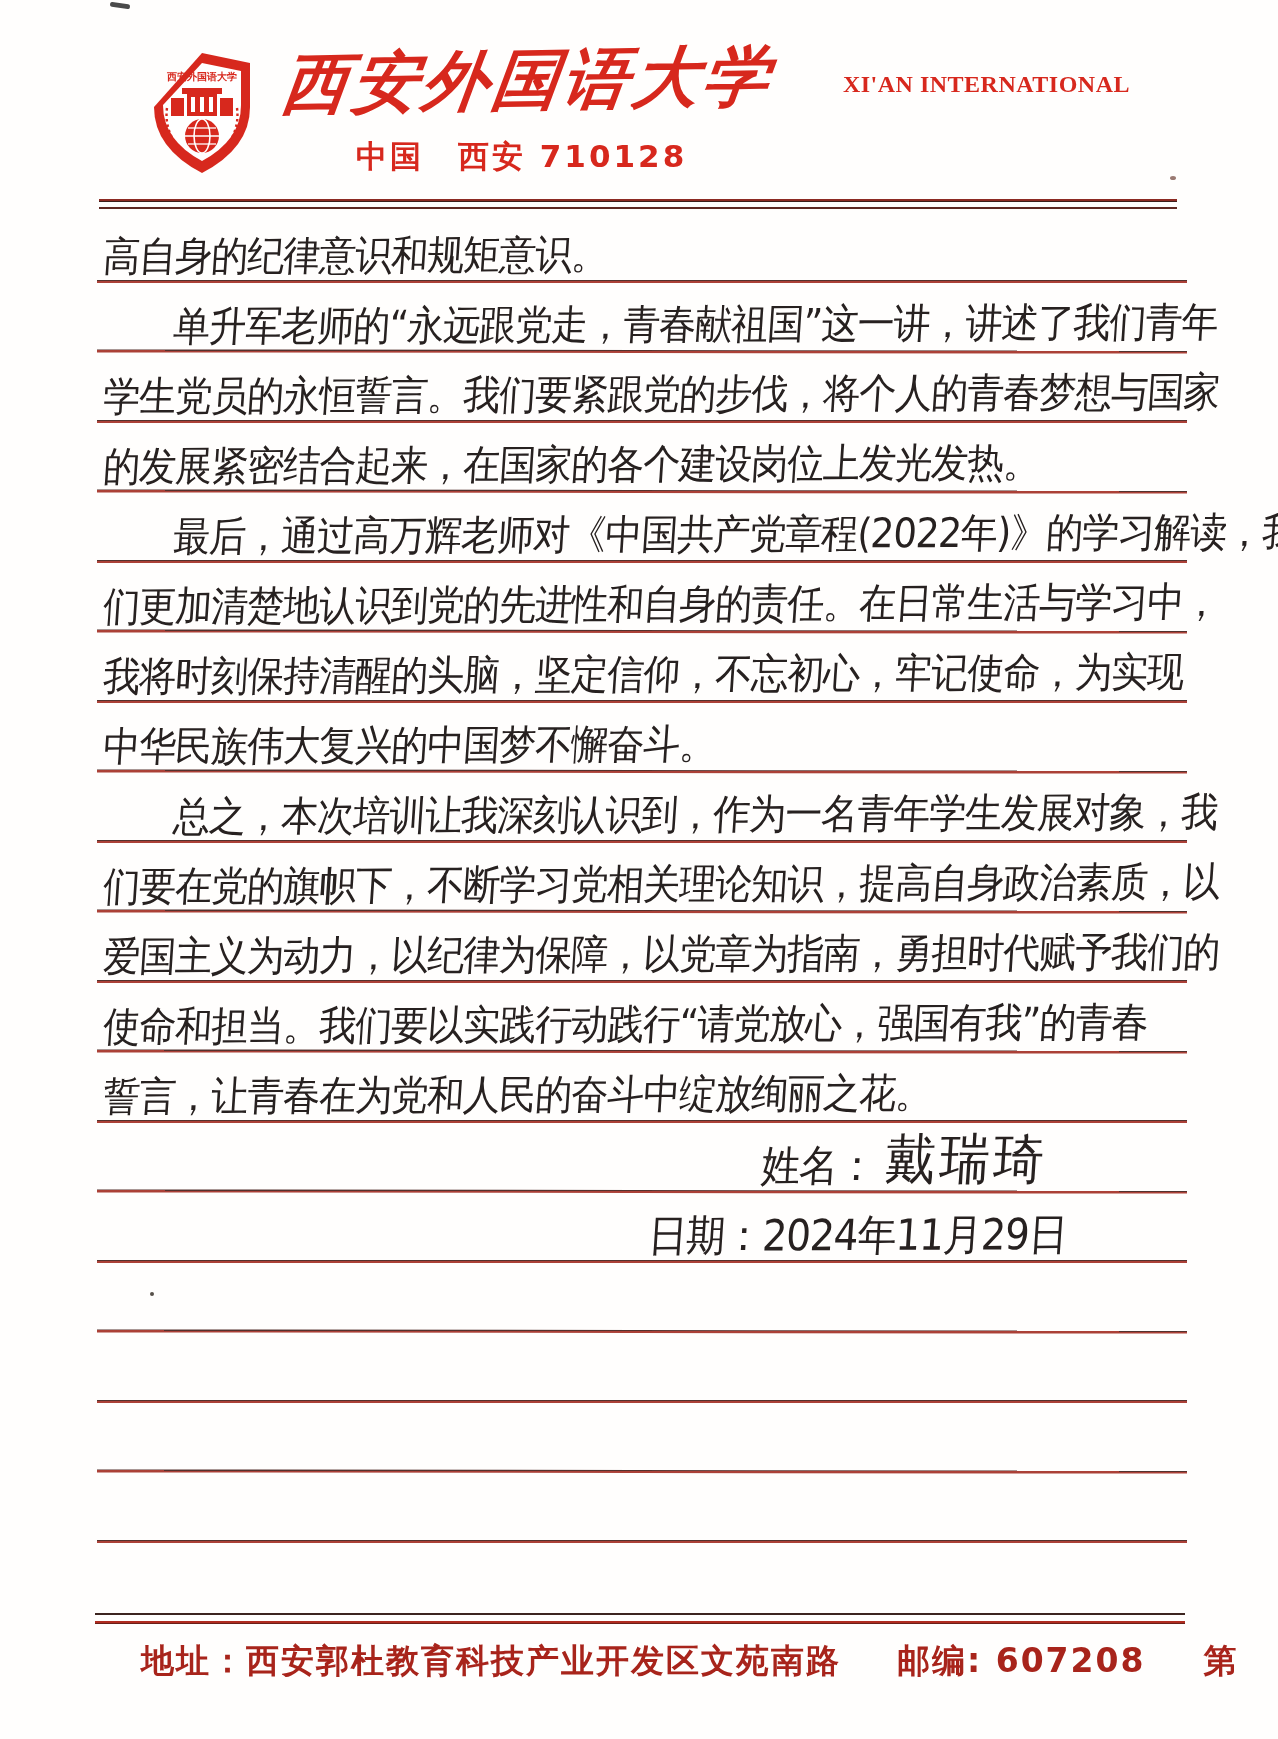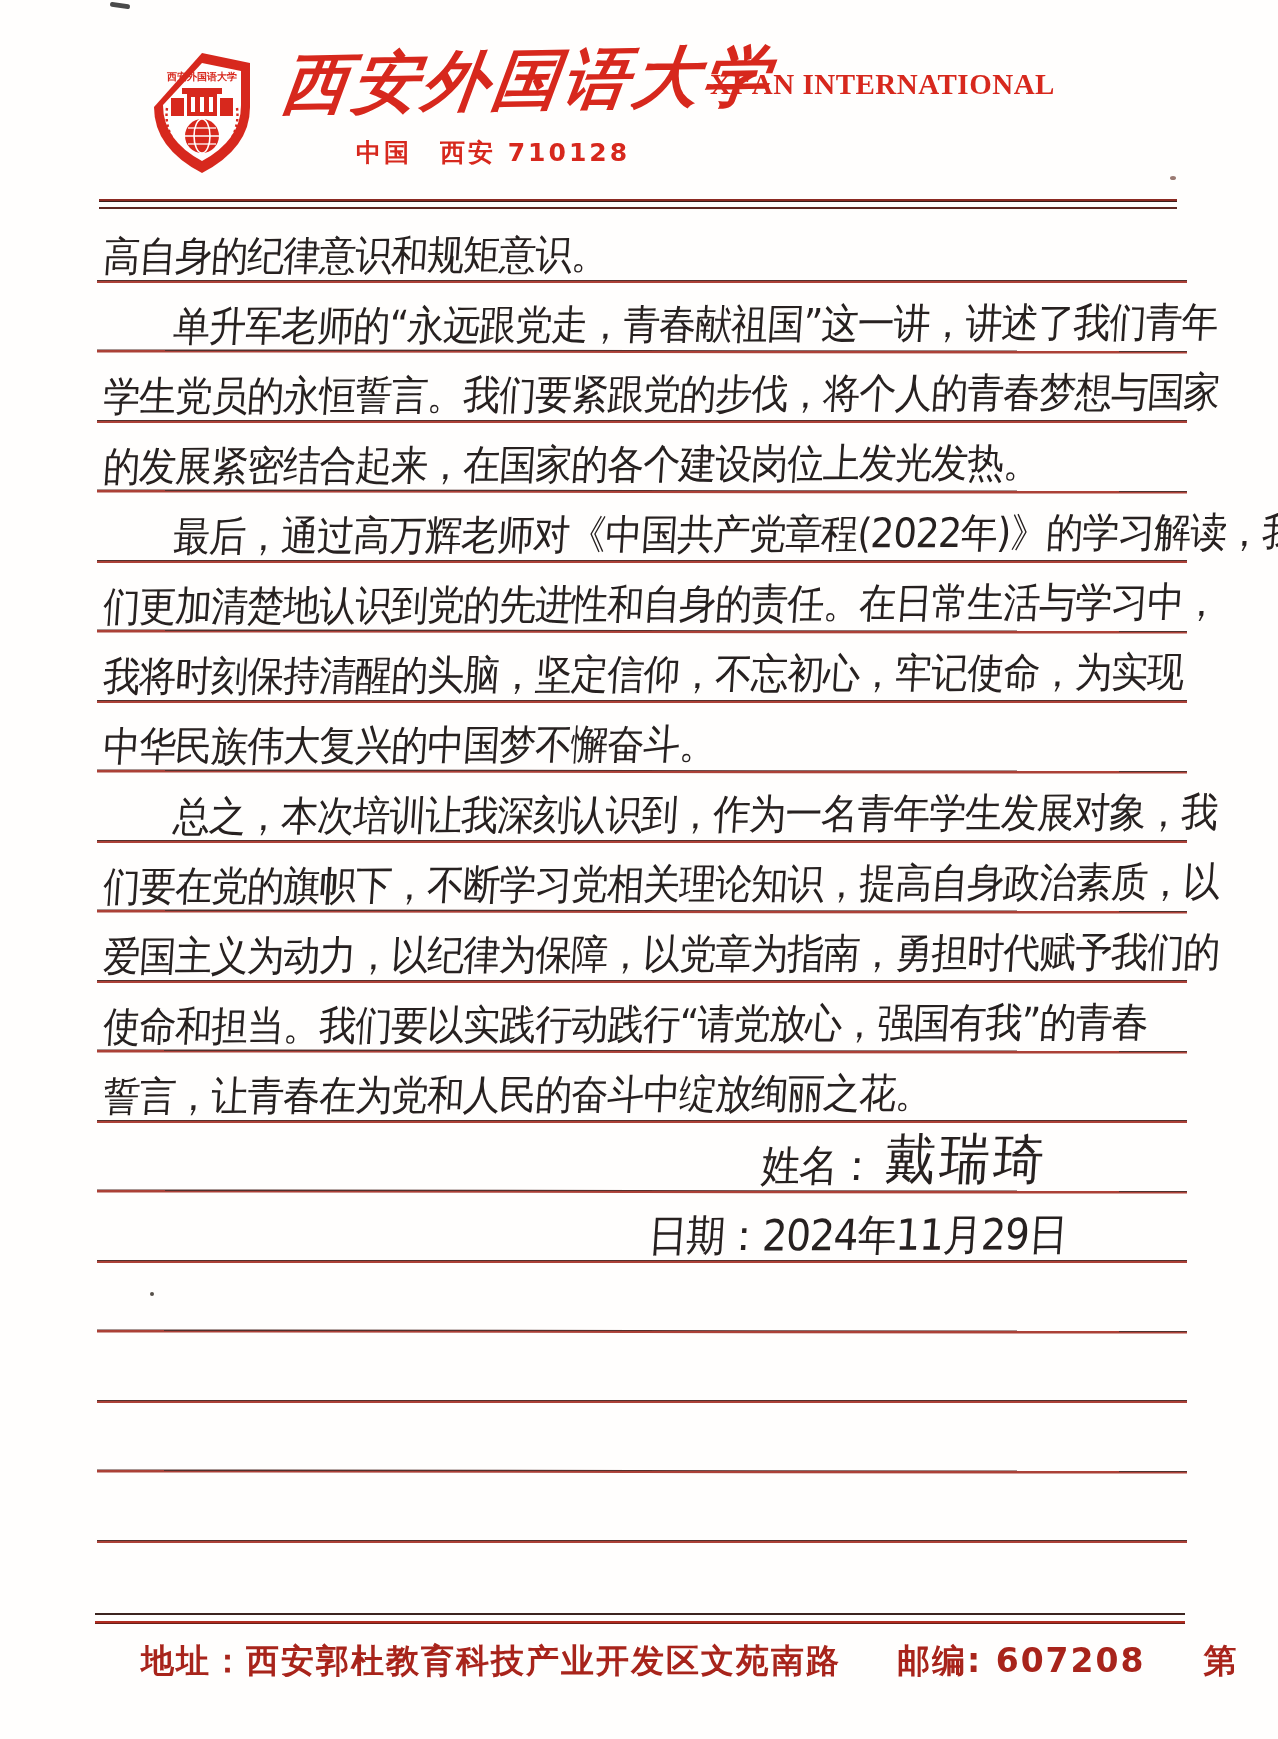--- a/index.html
+++ b/index.html
@@ -6,39 +6,39 @@
     --brand-red:#d7281d;
     --rule-red:#a53228;
     --rule-dark:#47221e;
     --ink:#272120;
     --footer-red:#a8241b;
   }
   html,body{margin:0;padding:0;background:#e9e7e4;}
   .page{
     position:relative;width:1278px;height:1739px;background:#fffefd;
     font-family:"Liberation Sans","DejaVu Sans",sans-serif;
-    overflow:hidden;margin:0 auto;
+    overflow:hidden;margin:0 auto;text-align:right;
   }
   
   .crest{position:absolute;left:147px;top:50px;width:110px;height:126px;}
   .title-cn{
     position:absolute;left:282px;top:36px;width:460px;height:100px;
     font-size:66px;font-weight:bold;font-style:italic;letter-spacing:4px;
     color:var(--brand-red);transform:skewX(-8deg) rotate(-1deg);
     font-family:"DejaVu Sans",sans-serif;white-space:nowrap;
   }
   .addr-cn{
-    position:absolute;left:356px;top:136px;font-size:25px;font-weight:bold;
+    position:absolute;left:356px;top:136px;font-size:31px;font-weight:bold;
     letter-spacing:3px;color:var(--brand-red);white-space:nowrap;
     font-family:"DejaVu Sans",sans-serif;
   }
   .en-block{
     position:absolute;left:710px;top:66px;width:420px;
     font-family:"Liberation Serif","DejaVu Serif",serif;font-weight:bold;
-    color:var(--brand-red);font-size:29px;line-height:37px;letter-spacing:.5px;
+    color:var(--brand-red);font-size:24px;line-height:37px;letter-spacing:.5px;
     white-space:nowrap;
   }
   .en-block .l2{word-spacing:10px;}
   
   .dbl{position:absolute;left:99px;width:1078px;}
   .dbl .s1,.dbl .s2{position:absolute;left:0;width:100%;}
   .dbl-top{top:199px;height:12px;}
   .dbl-top .s1{top:0;height:3px;background:linear-gradient(to bottom,#8c2a22 0,#8c2a22 2px,#3c1f1c 2px,#3c1f1c 3px);}
   .dbl-top .s2{top:8px;height:2px;background:#5d2722;}
   .dbl-bottom{top:1613px;height:14px;left:95px;width:1090px;}

